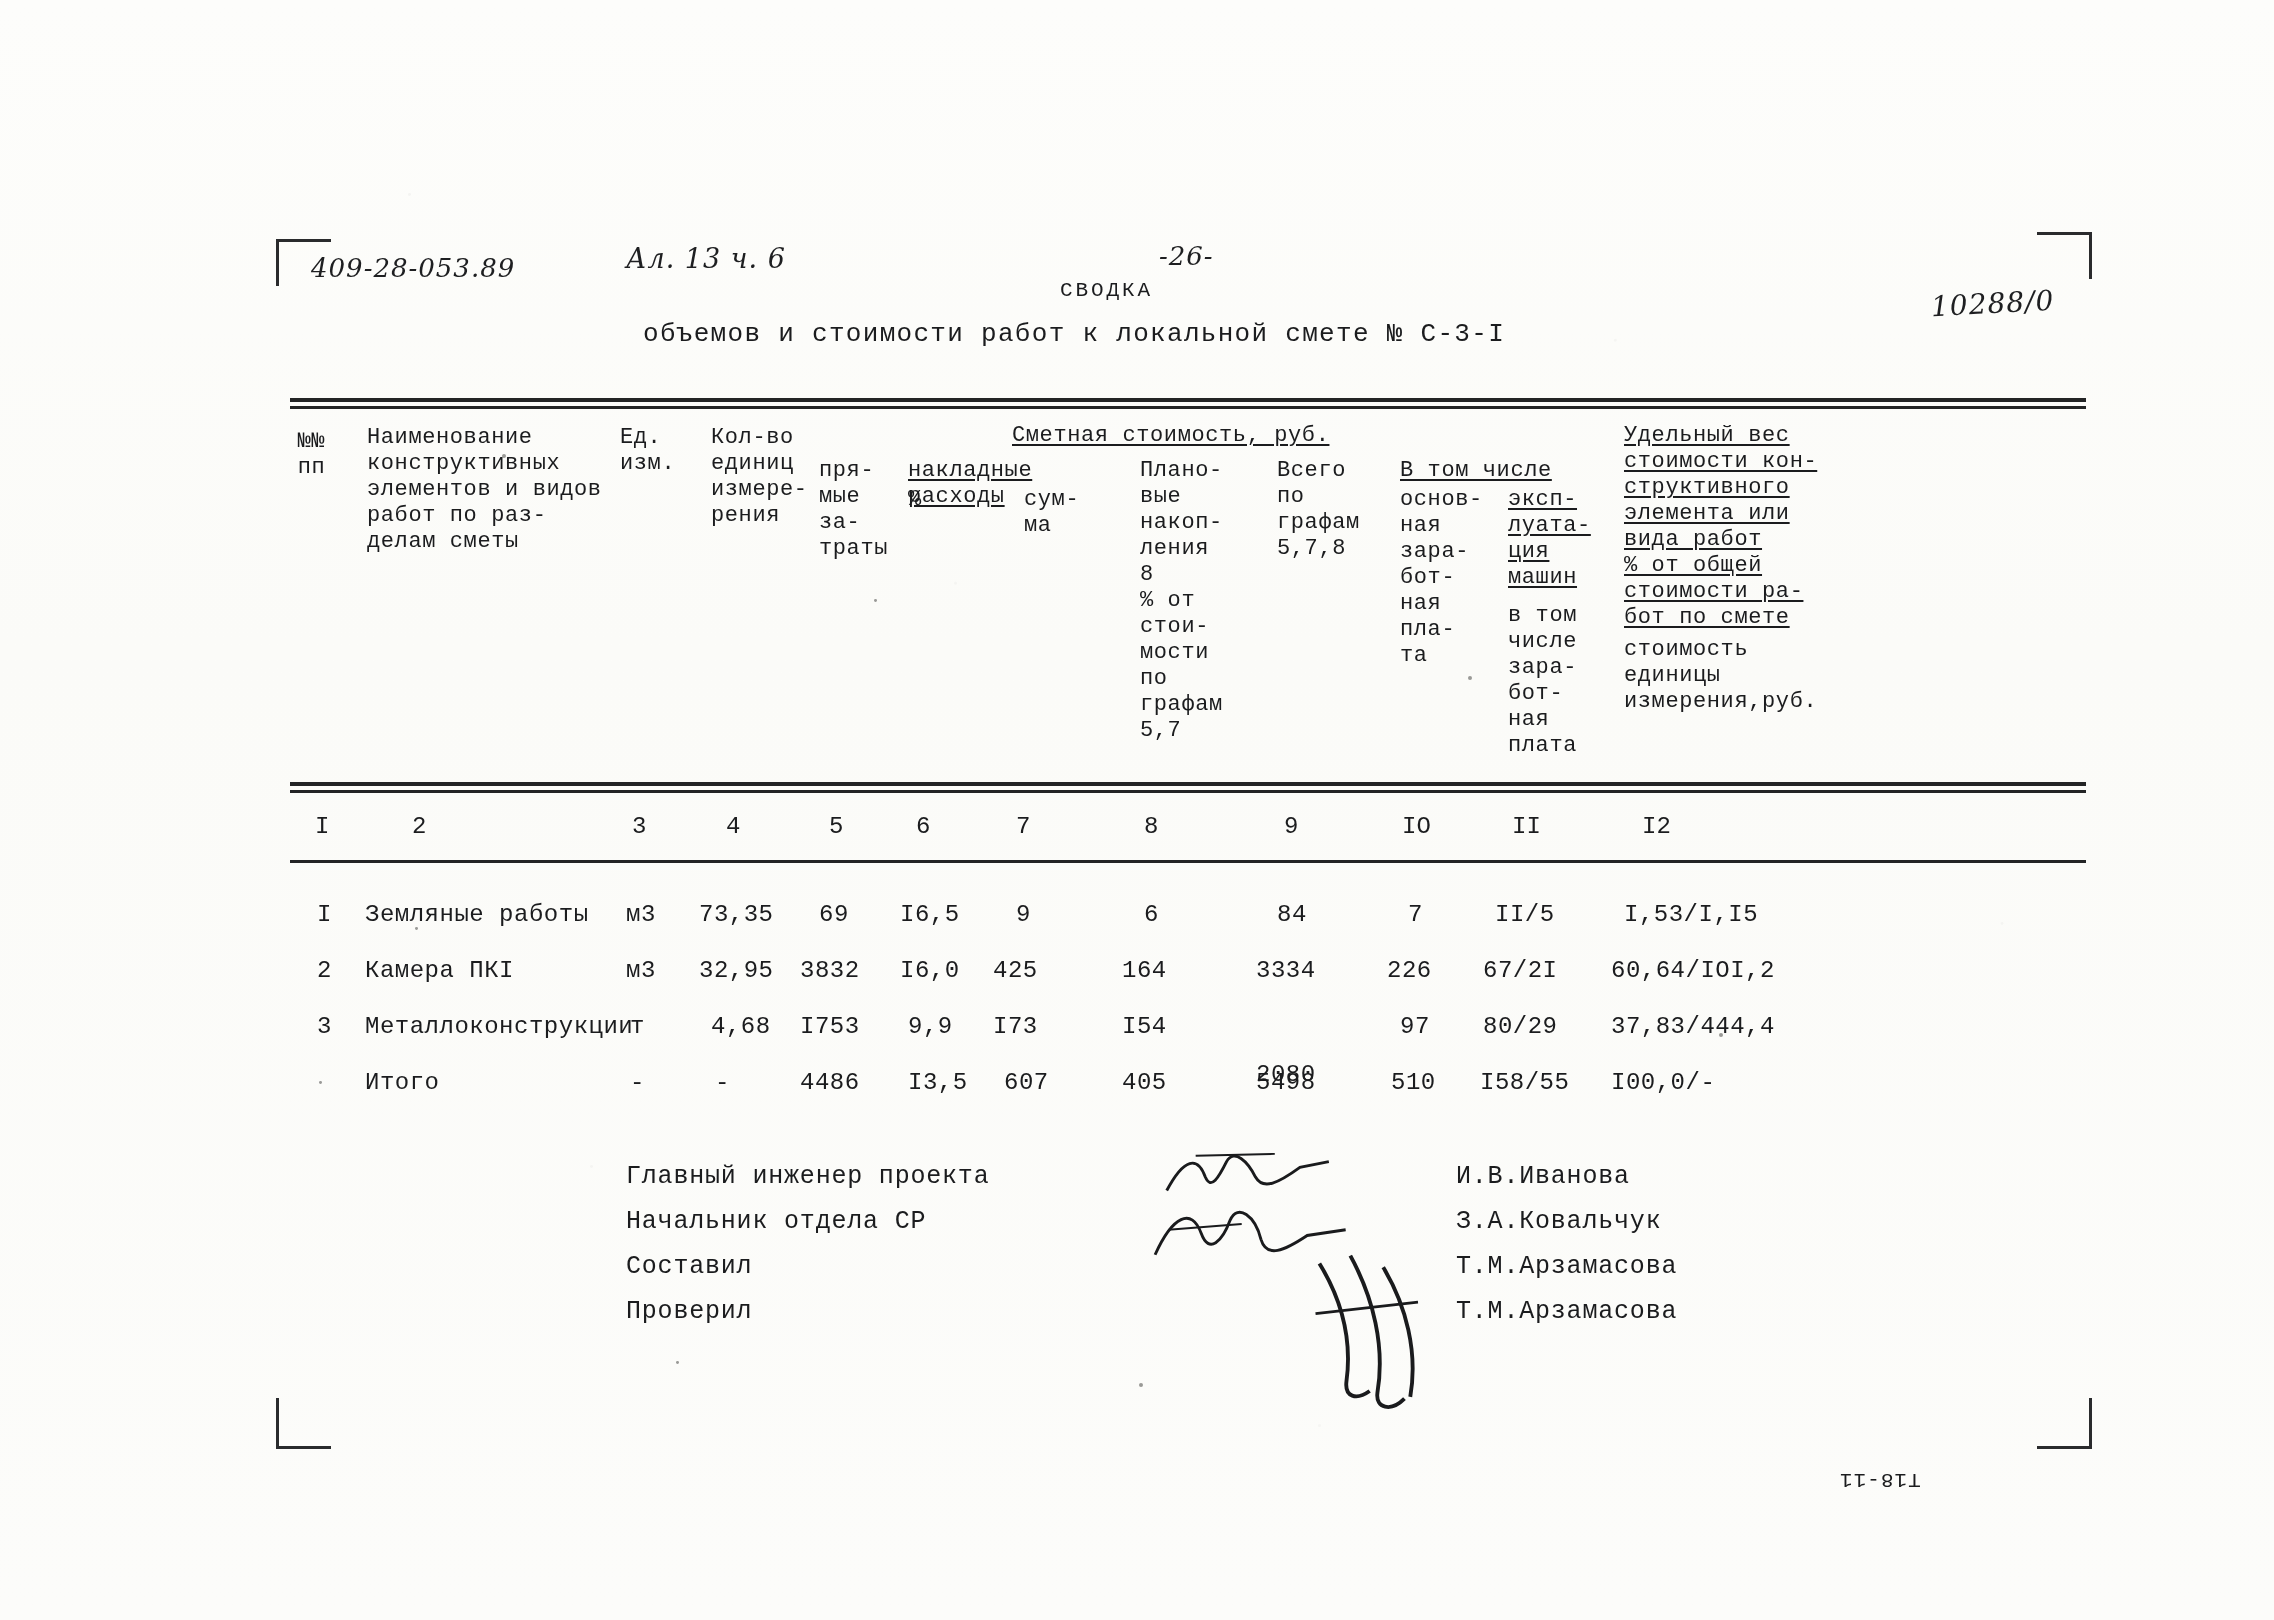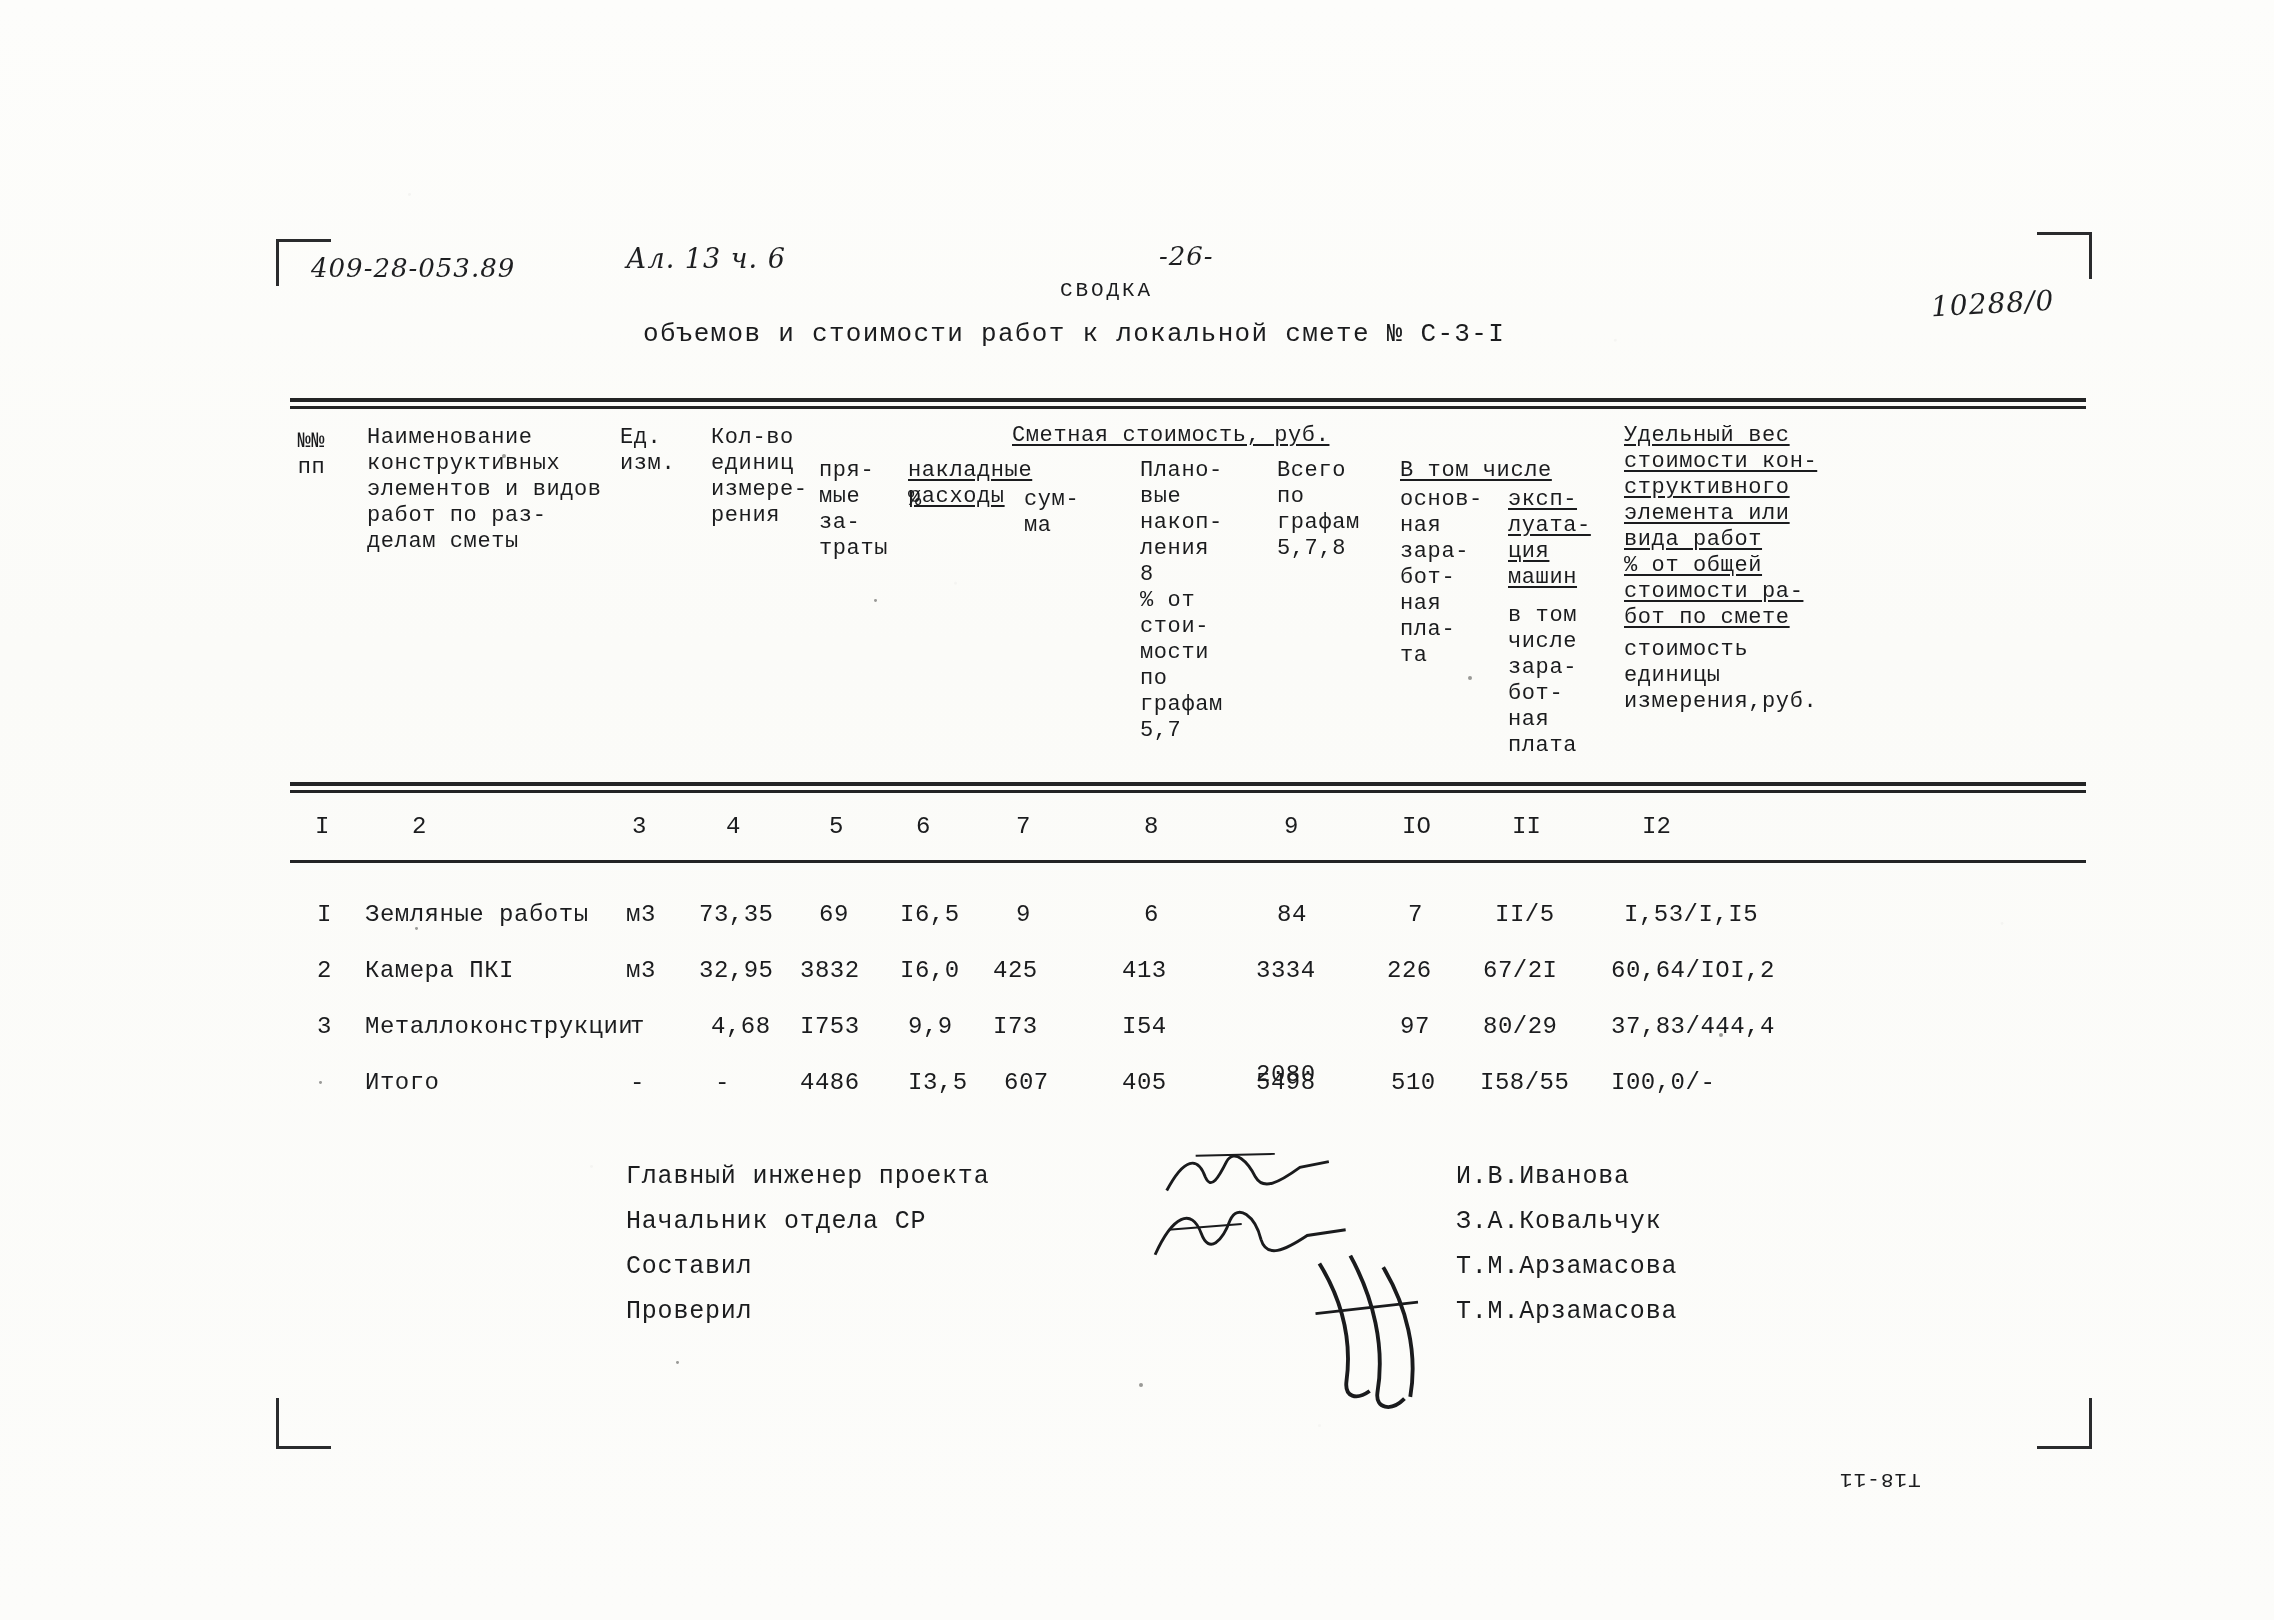--- a/index.html
+++ b/index.html
@@ -322,21 +322,21 @@
     <div class="row" style="left:1205px;top:502px;">II/5</div>
     <div class="row" style="left:1334px;top:502px;">I,53/I,I5</div>
 
     <div class="row" style="left:27px;  top:558px;">2</div>
     <div class="row" style="left:75px;  top:558px;">Камера ПКI</div>
     <div class="row" style="left:336px; top:558px;">м3</div>
     <div class="row" style="left:409px; top:558px;">32,95</div>
     <div class="row" style="left:510px; top:558px;">3832</div>
     <div class="row" style="left:610px; top:558px;">I6,0</div>
     <div class="row" style="left:703px; top:558px;">425</div>
-    <div class="row" style="left:832px; top:558px;">413</div>
+    <div class="row" style="left:832px; top:558px;">164</div>
     <div class="row" style="left:966px;top:558px;">3334</div>
     <div class="row" style="left:1097px;top:558px;">226</div>
     <div class="row" style="left:1193px;top:558px;">67/2I</div>
     <div class="row" style="left:1321px;top:558px;">60,64/IOI,2</div>
 
     <div class="row" style="left:27px;  top:614px;">3</div>
     <div class="row" style="left:75px;  top:614px;">Металлоконструкции</div>
     <div class="row" style="left:340px; top:614px;">т</div>
     <div class="row" style="left:421px; top:614px;">4,68</div>
     <div class="row" style="left:510px; top:614px;">I753</div>

